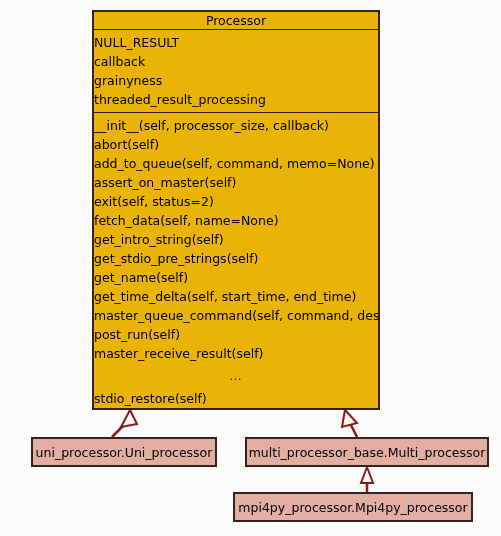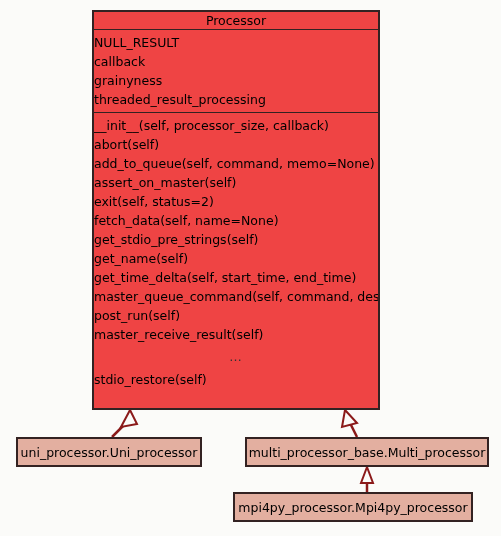--- a/index.html
+++ b/index.html
@@ -27,21 +27,21 @@
     width: 501px;
     height: 536px;
     pointer-events: none;
   }
 
   
   .class-box {
     position: absolute;
     box-sizing: border-box;
     border: 2px solid #332222;
-    background: #ef4444;
+    background: #eab308;
   }
   #processor-box {
     left: 92px;
     top: 10px;
     width: 288px;
     height: 400px;
   }
   .class-title {
     height: 18px;
     line-height: 18px;
@@ -89,21 +89,21 @@
     display: flex;
     align-items: center;
     justify-content: center;
   }
   .sub-label {
     font-size: 12.5px;
     color: #000;
     white-space: nowrap;
   }
   #uni-processor-box {
-    left: 16px;
+    left: 31px;
     top: 437px;
     width: 186px;
     height: 30px;
   }
   #multi-processor-box {
     left: 245px;
     top: 437px;
     width: 244px;
     height: 30px;
   }
@@ -145,20 +145,21 @@
         <div class="member">grainyness</div>
         <div class="member">threaded_result_processing</div>
       </div>
     <div class="compartment" id="methods-compartment">
         <div class="member">__init__(self, processor_size, callback)</div>
         <div class="member">abort(self)</div>
         <div class="member">add_to_queue(self, command, memo=None)</div>
         <div class="member">assert_on_master(self)</div>
         <div class="member">exit(self, status=2)</div>
         <div class="member">fetch_data(self, name=None)</div>
+        <div class="member">get_intro_string(self)</div>
         <div class="member">get_stdio_pre_strings(self)</div>
         <div class="member">get_name(self)</div>
         <div class="member">get_time_delta(self, start_time, end_time)</div>
         <div class="member">master_queue_command(self, command, dest)</div>
         <div class="member">post_run(self)</div>
         <div class="member">master_receive_result(self)</div>
         <div class="member ellipsis">…</div>
         <div class="member">stdio_restore(self)</div>
       </div>
   </div>

